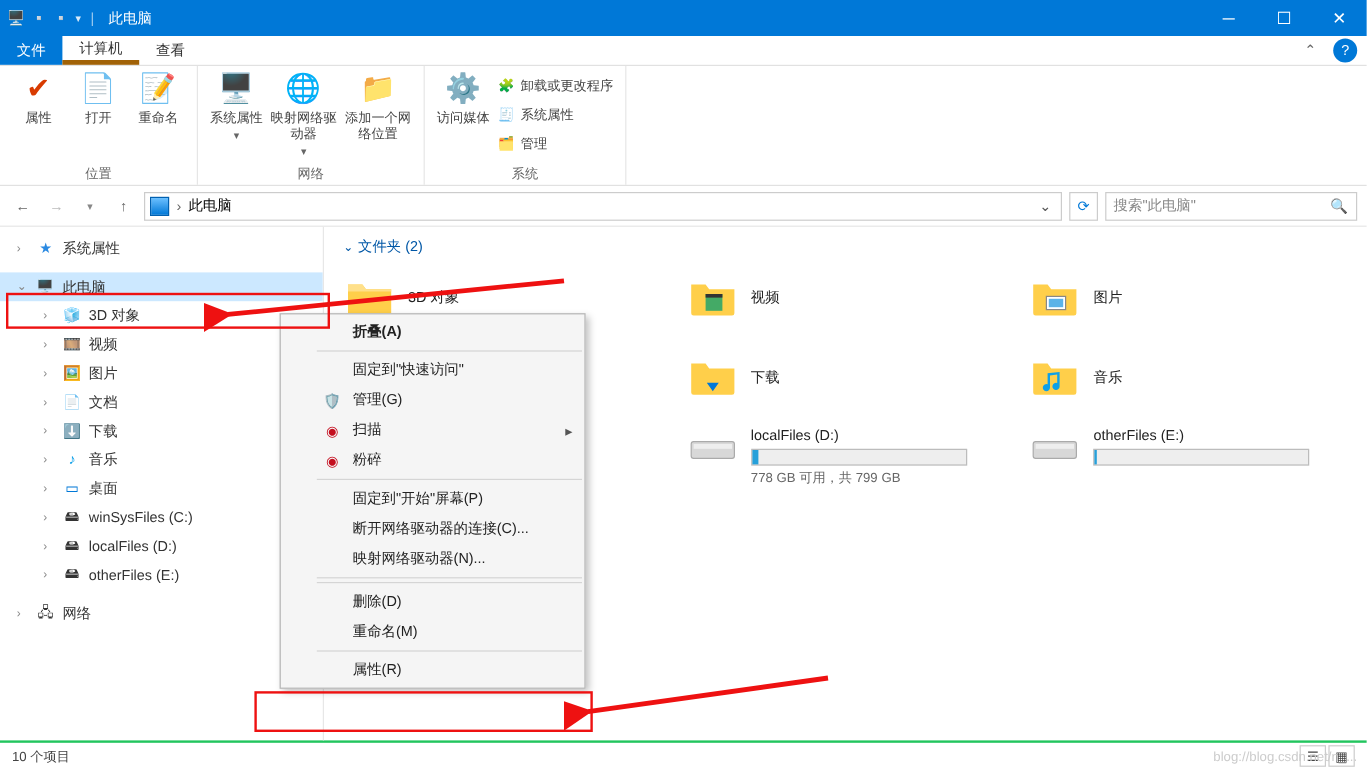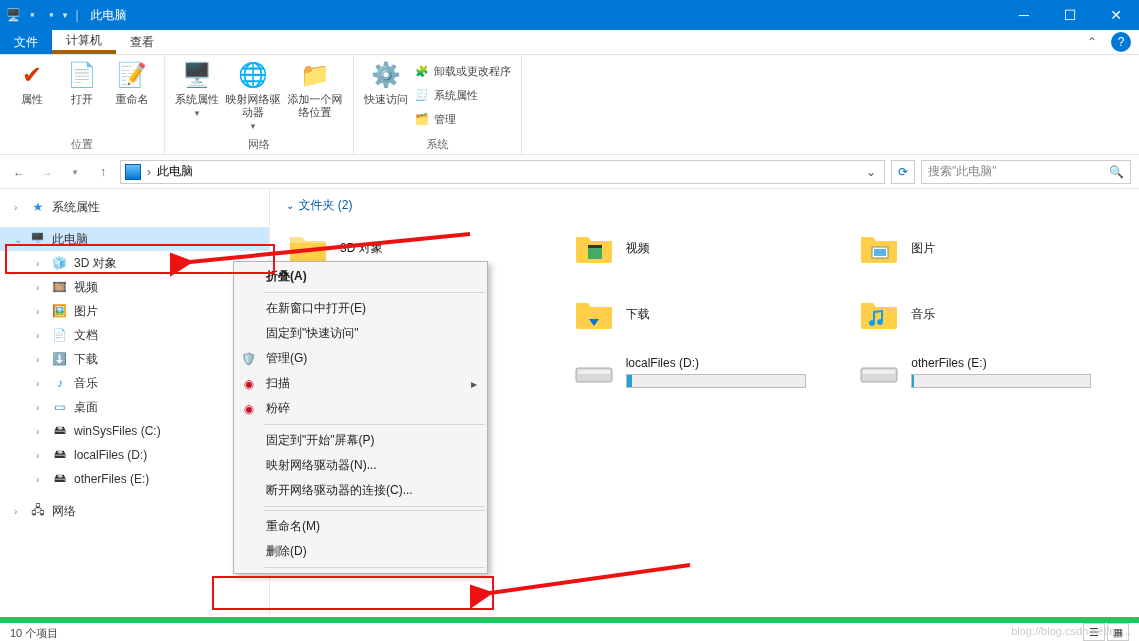--- a/index.html
+++ b/index.html
@@ -61,27 +61,27 @@
 .drives { display:grid; grid-template-columns: repeat(3, 1fr); gap: 10px 20px; margin-top: 14px;}
 .drive { display:flex; gap:10px; }
 .drive .dico { width:44px; height:32px; display:flex; align-items:center; justify-content:center; }
 .drive .dinfo { flex:1; }
 .drive .dname { font-size:12px; color:#222; margin-bottom:4px;}
 .drive .bar { width:180px; height:14px; border:1px solid #bcbcbc; background:#eee; position:relative;}
 .drive .bar .fill { position:absolute; left:0; top:0; bottom:0; background:#26a0da; }
 .drive .dfree { font-size:11px; color:#666; margin-top:3px;}
 
 
-.status { height:24px; border-top:6px solid #22c55e; display:flex; align-items:flex-end; font-size:11px; color:#444; padding:0 10px;}
+.status { height:24px; border-top:2px solid #22c55e; display:flex; align-items:center; font-size:11px; color:#444; padding:0 10px;}
 .status .viewbtns { margin-left:auto; display:flex; gap:2px; }
 .status .vbtn { width:22px; height:18px; border:1px solid #ccc; display:flex; align-items:center; justify-content:center; }
 
 
 .ctxmenu { position:absolute; left:233px; top:261px; width:255px; background:#f5f5f5; border:1px solid #b5b5b5; box-shadow: 3px 3px 6px rgba(0,0,0,0.25); font-size:12px; z-index: 50; padding:2px 0;}
-.ctxmenu .citem { height:25px; display:flex; align-items:center; padding:0 10px 0 32px; position:relative; color:#222;}
+.ctxmenu .citem { height:25px; display:flex; align-items:center; padding:0 10px 0 32px; position:relative; color:#222;margin-left:28px;}
 .ctxmenu .citem.bold { font-weight:600; }
 .ctxmenu .citem .cico { position:absolute; left:6px; width:18px; height:18px; display:flex; align-items:center; justify-content:center; }
 .ctxmenu .sep { height:1px; background:#d5d5d5; margin: 3px 2px 3px 30px; }
 .ctxmenu .citem .arrow { margin-left:auto; color:#555; }
 
 
 .anno { position:absolute; border:2px solid #e11; pointer-events:none; z-index: 100;}
 .arrow-svg { position:absolute; pointer-events:none; z-index: 99;}
 
 .watermark { position:absolute; right:8px; bottom:4px; font-size:11px; color:#ccc; }
@@ -154,21 +154,21 @@
         <span>添加一个网络位置</span>
       </div>
     </div>
     <div class="glabel">网络</div>
   </div>
 
   <div class="group">
     <div class="items">
       <div class="bigbtn">
         <div class="ribico" style="color:#0078d7">⚙️</div>
-        <span>快速访问</span>
+        <span>访问媒体</span>
       </div>
       <div class="smallcol">
         <div class="smallbtn">
           <span class="sico">🧩</span>
           <span>卸载或更改程序</span>
         </div>
         <div class="smallbtn">
           <span class="sico">🧾</span>
           <span>系统属性</span>
         </div>
@@ -335,20 +335,21 @@
           <svg width="40" height="28" viewBox="0 0 40 28">
               <rect x="2" y="10" width="36" height="14" rx="2" fill="#d8d8d8" stroke="#aaa"></rect>
               <rect x="4" y="12" width="32" height="4" fill="#eee"></rect>
             </svg>
         </div>
         <div class="dinfo">
           <div class="dname">localFiles (D:)</div>
           <div class="bar">
               <div class="fill" style="width:3%"></div>
             </div>
+          <div class="dfree">778 GB 可用，共 799 GB</div>
         </div>
       </div>
       <div class="drive">
         <div class="dico">
           <svg width="40" height="28" viewBox="0 0 40 28">
               <rect x="2" y="10" width="36" height="14" rx="2" fill="#d8d8d8" stroke="#aaa"></rect>
               <rect x="4" y="12" width="32" height="4" fill="#eee"></rect>
             </svg>
         </div>
         <div class="dinfo">
@@ -369,57 +370,57 @@
     <div class="vbtn">▦</div>
   </div>
 </div>
 
 <div class="ctxmenu">
   <div class="citem bold">
       <span>折叠(A)</span>
     </div>
   <div class="sep"></div>
   <div class="citem">
-      <span>在新窗口中打开(E)</span>
-    </div>
-  <div class="citem">
       <span>固定到"快速访问"</span>
     </div>
   <div class="citem">
       <span class="cico">🛡️</span>
       <span>管理(G)</span>
     </div>
   <div class="citem">
       <span class="cico" style="color:#c40d1e">◉</span>
       <span>扫描</span>
       <span class="arrow">▸</span>
     </div>
   <div class="citem">
       <span class="cico" style="color:#c40d1e">◉</span>
       <span>粉碎</span>
     </div>
   <div class="sep"></div>
   <div class="citem">
       <span>固定到"开始"屏幕(P)</span>
     </div>
   <div class="citem">
+      <span>断开网络驱动器的连接(C)...</span>
+    </div>
+  <div class="citem">
       <span>映射网络驱动器(N)...</span>
-    </div>
-  <div class="citem">
-      <span>断开网络驱动器的连接(C)...</span>
     </div>
   <div class="sep"></div>
   <div class="sep"></div>
   <div class="citem">
+      <span>删除(D)</span>
+    </div>
+  <div class="citem">
       <span>重命名(M)</span>
     </div>
-  <div class="citem">
-      <span>删除(D)</span>
-    </div>
   <div class="sep"></div>
+  <div class="citem">
+      <span>属性(R)</span>
+    </div>
 </div>
 
 <div class="anno" style="left:5px; top:244px; width:270px; height:30px;"></div>
 <div class="anno" style="left:212px; top:576px; width:282px; height:34px;"></div>
 
 <svg class="arrow-svg" style="left:170px; top:224px;" width="320" height="60">
   <defs>
       <marker id="ah1" markerWidth="12" markerHeight="10" refX="1" refY="5" orient="auto">
         <path d="M10 0 L0 5 L10 10 z" fill="#e11"></path>
       </marker>

